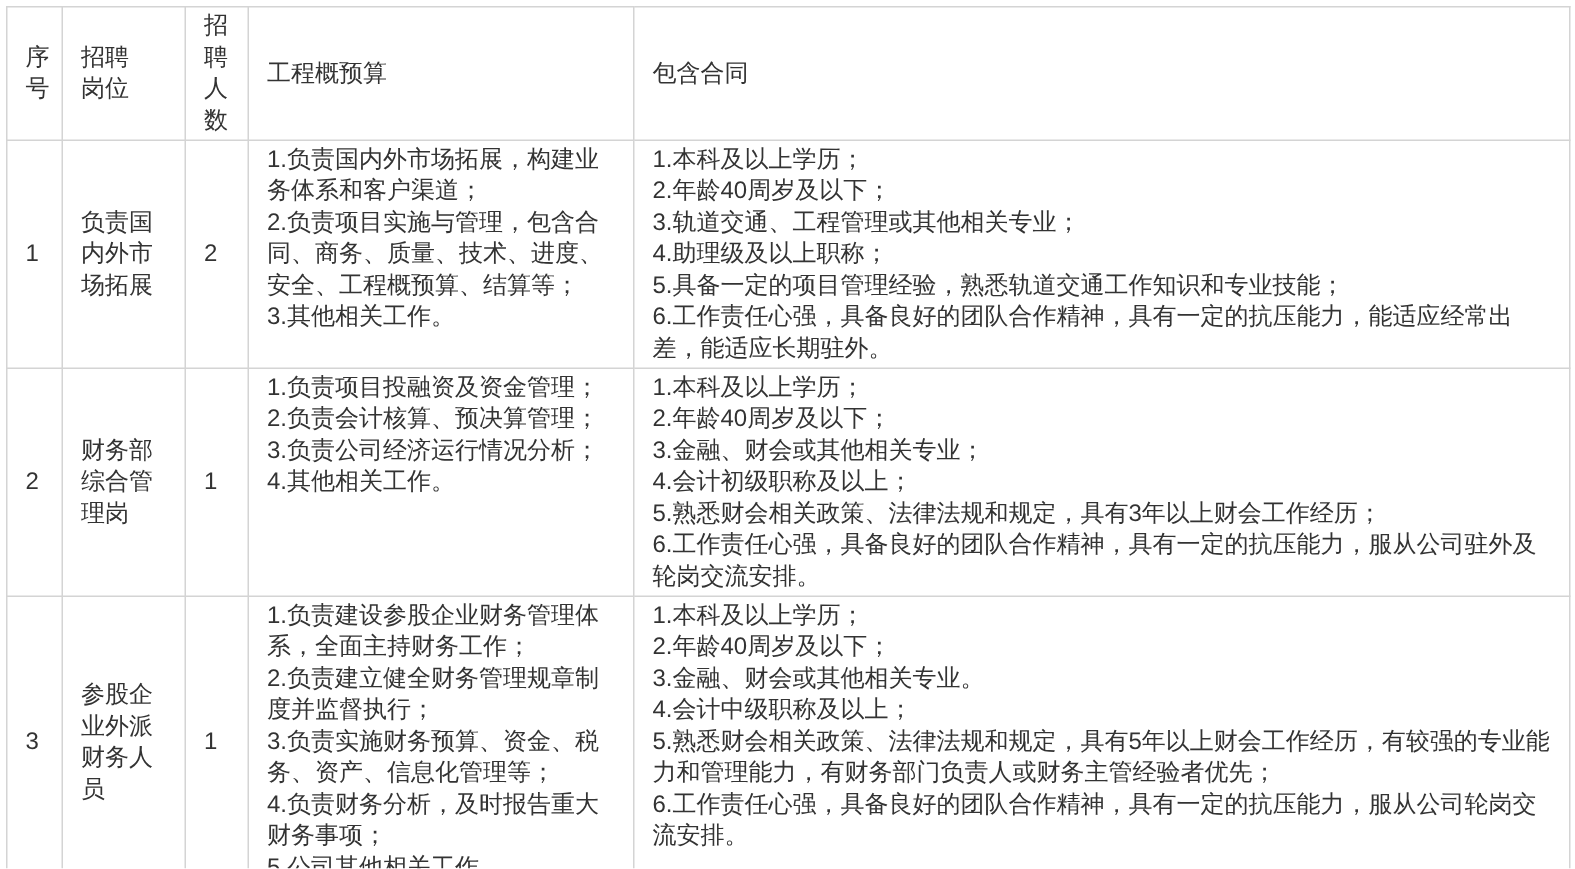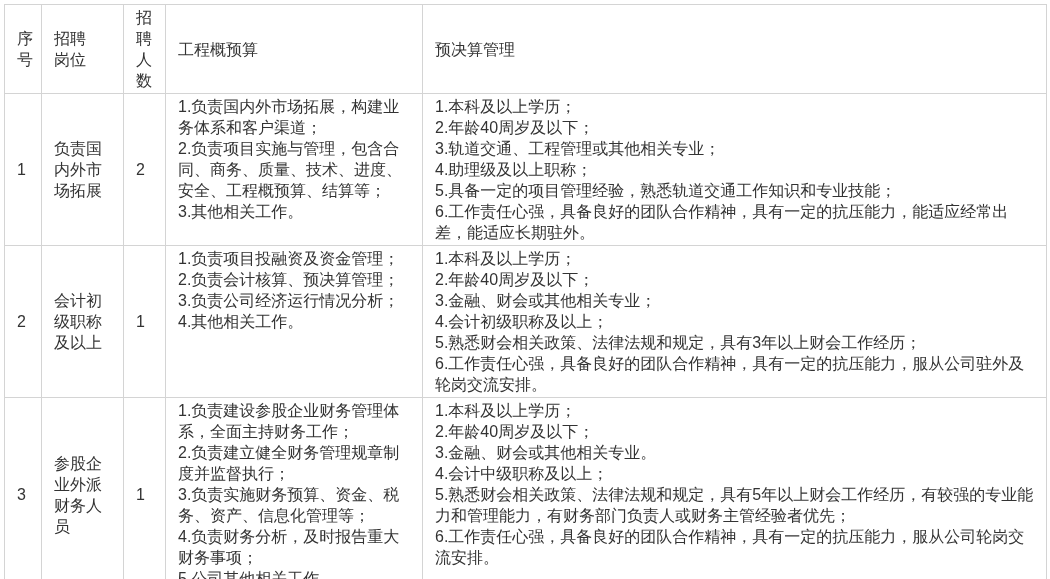--- a/index.html
+++ b/index.html
@@ -63,41 +63,41 @@
       <tr class="r-head">
         <th>序
 号</th>
         <th>招聘
 岗位</th>
         <th>招
 聘
 人
 数</th>
         <th>工程概预算</th>
-        <th>预决算管理</th>
+        <th>包含合同</th>
       </tr>
     </thead>
     <tbody>
       <tr class="r-1">
         <td>1</td>
         <td>负责国内外市场拓展</td>
         <td>2</td>
         <td class="cell-top">1.负责国内外市场拓展，构建业务体系和客户渠道；
 2.负责项目实施与管理，包含合同、商务、质量、技术、进度、安全、工程概预算、结算等；
 3.其他相关工作。</td>
         <td class="cell-top">1.本科及以上学历；
 2.年龄40周岁及以下；
 3.轨道交通、工程管理或其他相关专业；
 4.助理级及以上职称；
 5.具备一定的项目管理经验，熟悉轨道交通工作知识和专业技能；
 6.工作责任心强，具备良好的团队合作精神，具有一定的抗压能力，能适应经常出差，能适应长期驻外。</td>
       </tr>
       <tr class="r-2">
         <td>2</td>
-        <td>会计初级职称及以上</td>
+        <td>财务部综合管理岗</td>
         <td>1</td>
         <td class="cell-top">1.负责项目投融资及资金管理；
 2.负责会计核算、预决算管理；
 3.负责公司经济运行情况分析；
 4.其他相关工作。</td>
         <td class="cell-top">1.本科及以上学历；
 2.年龄40周岁及以下；
 3.金融、财会或其他相关专业；
 4.会计初级职称及以上；
 5.熟悉财会相关政策、法律法规和规定，具有3年以上财会工作经历；

